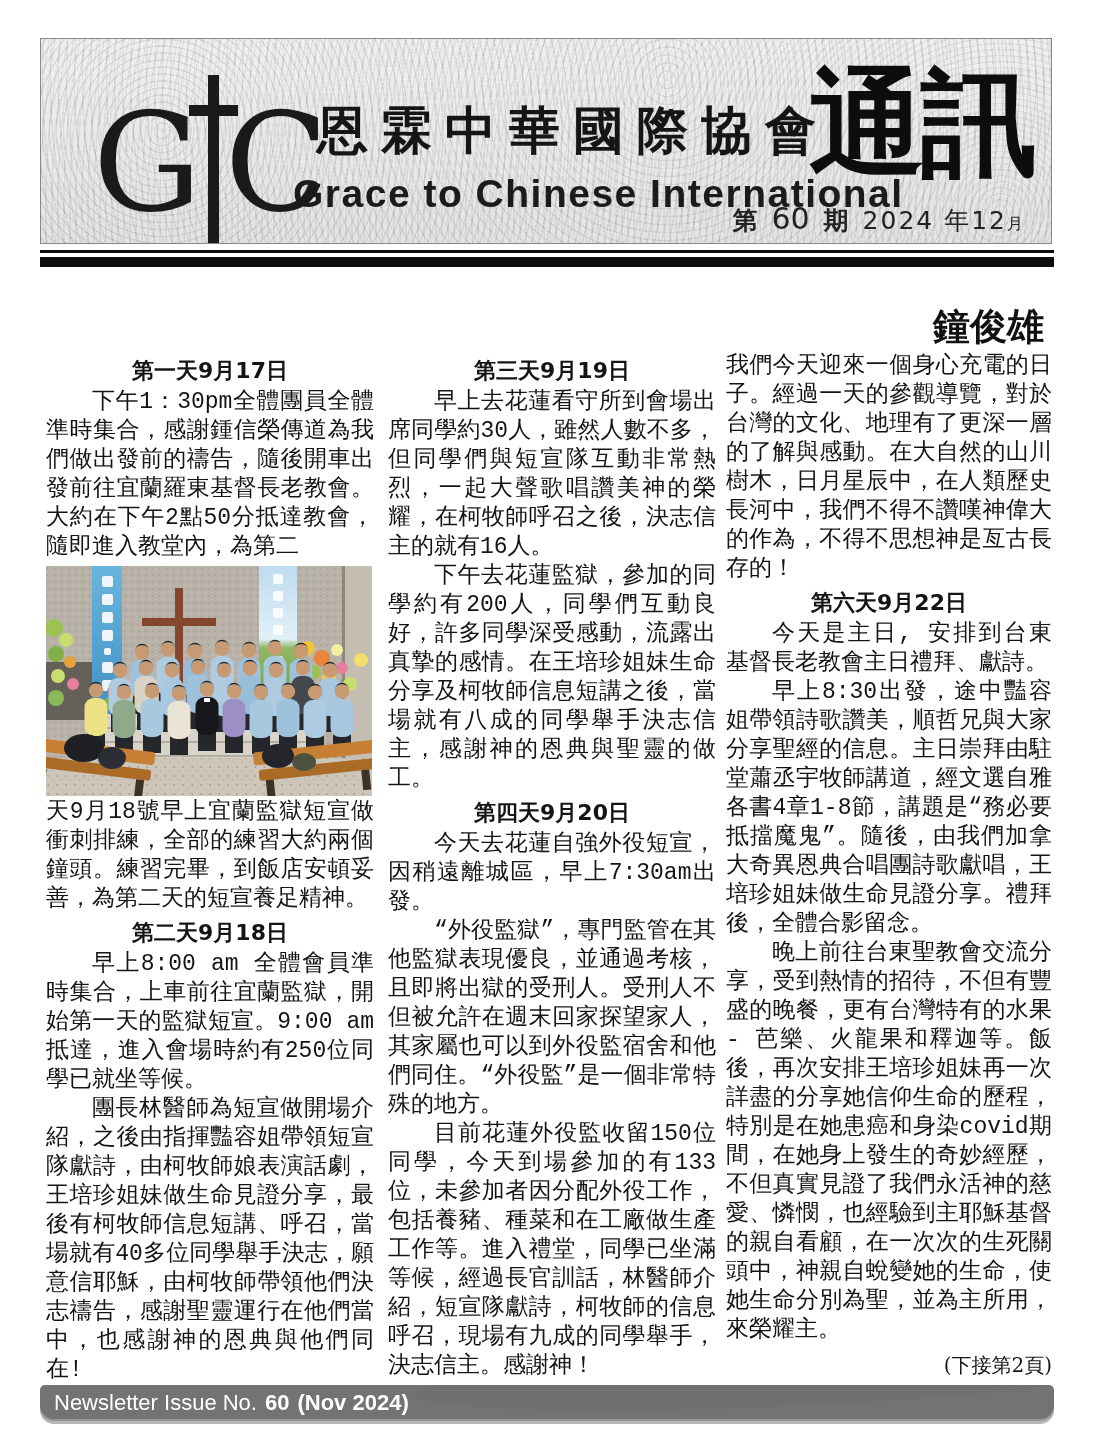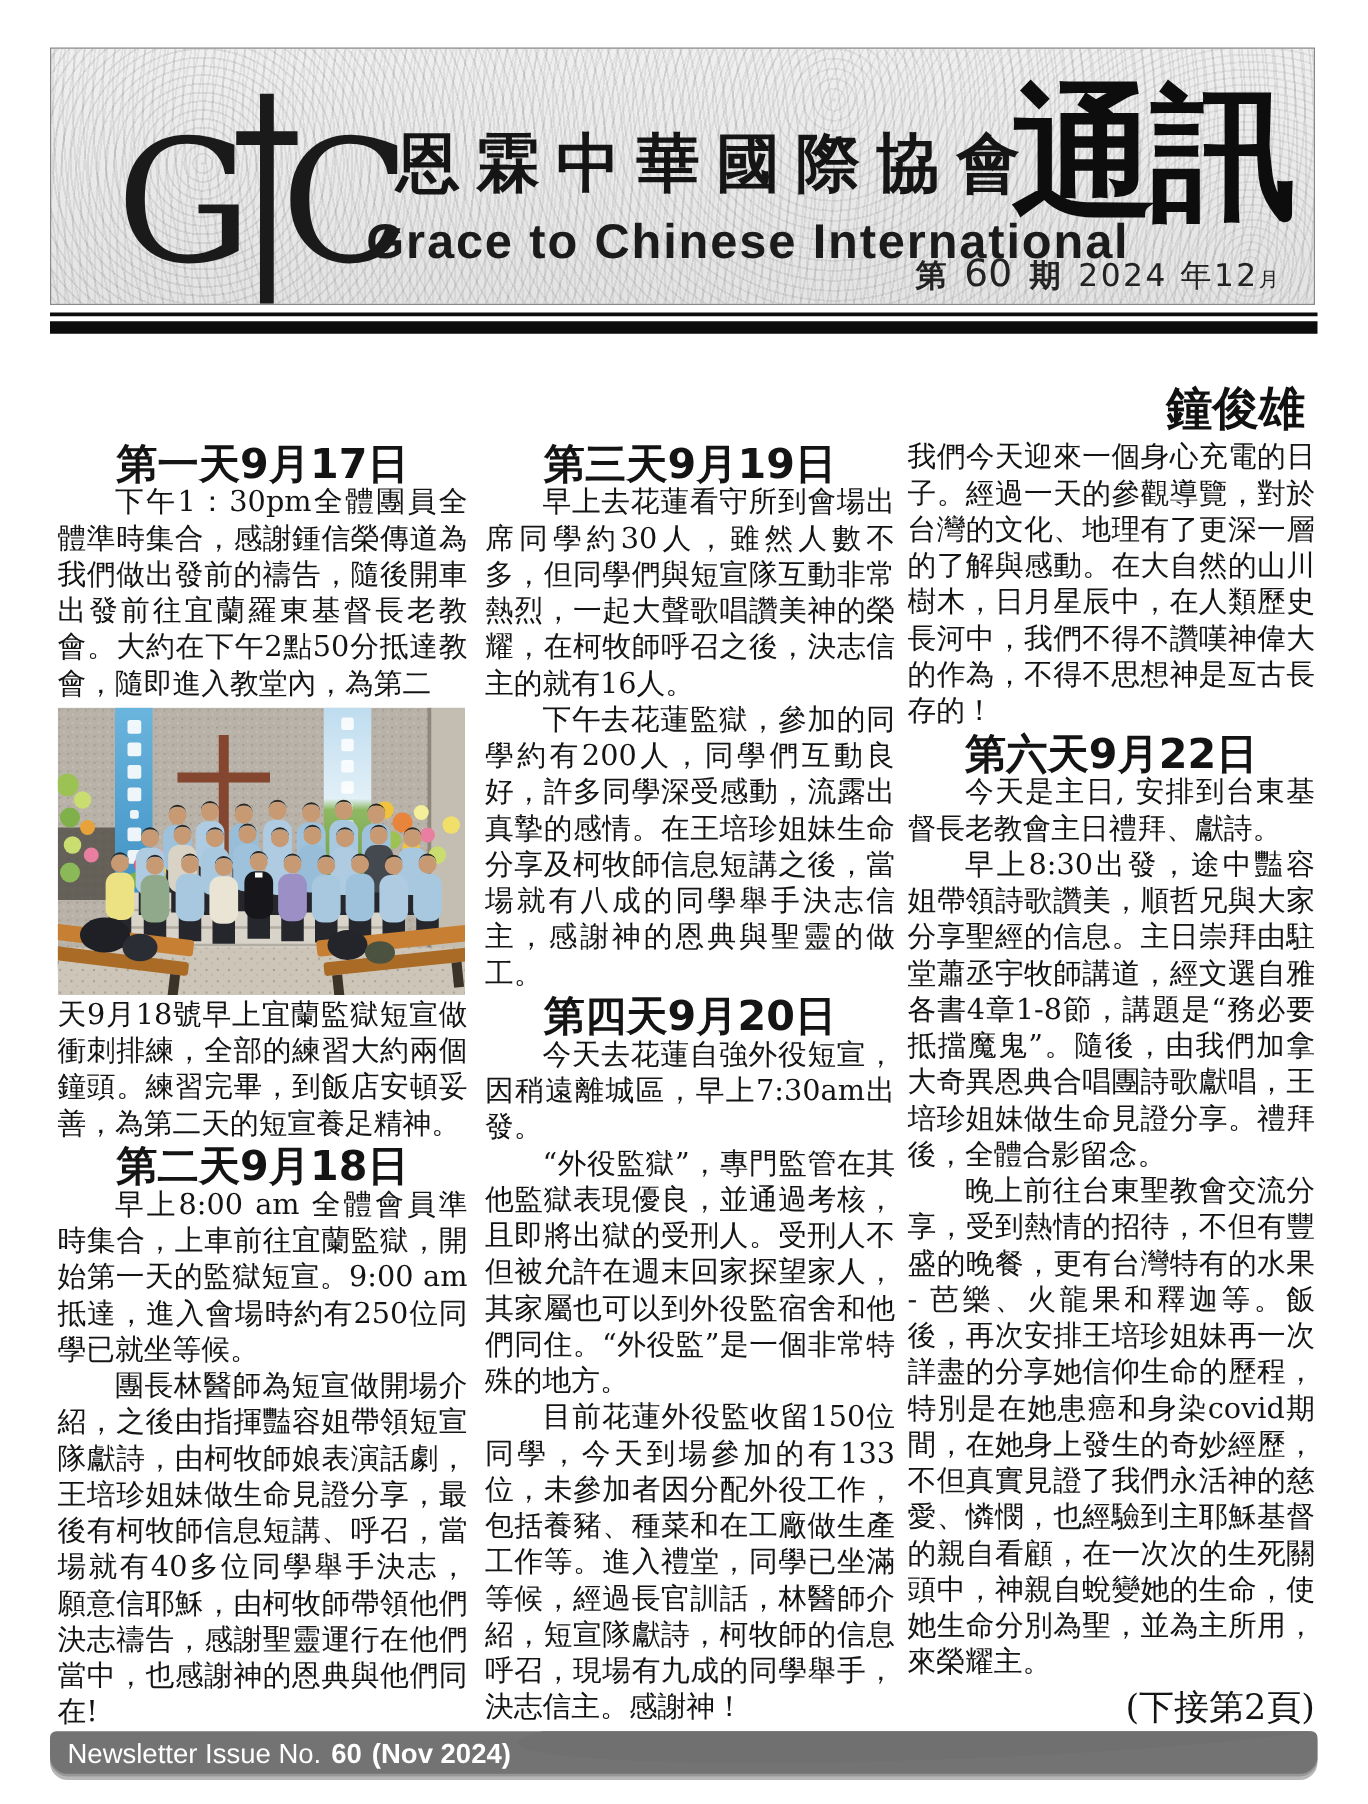--- a/index.html
+++ b/index.html
@@ -42,24 +42,24 @@
      font-family:"DejaVu Serif","Liberation Serif",serif;font-weight:bold;
      font-size:68px;letter-spacing:7px;color:#0a0a0a;white-space:nowrap;}
   .art-author{position:absolute;right:50px;top:302px;font-family:"DejaVu Sans","Liberation Sans",sans-serif;
      font-weight:bold;font-size:37px;color:#111;}
 
   
   .col{position:absolute;top:352px;width:328px;height:1028px;overflow:hidden;
        font-size:23px;line-height:29px;text-align:justify;color:#141414;}
   .col1{left:46px;}  .col2{left:388px;}  .col3{left:726px;width:326px;}
   .col-h{font-family:"DejaVu Sans","Liberation Sans",sans-serif;font-weight:bold;
-       font-size:33px;text-align:center;margin:3px 0 2px 0;line-height:31px;}
-  .para{margin:0;text-indent:2em;}
+       font-size:22px;text-align:center;margin:3px 0 2px 0;line-height:31px;}
+  .para{margin:0;text-indent:2em;font-family:Liberation Mono, monospace;}
   .para.cont{text-indent:0;}
-  .next-page{margin:6px 0 0 0;text-align:right;font-size:28px;}
+  .next-page{margin:6px 0 0 0;text-align:right;font-size:20px;}
 
   
   .photo{width:326px;height:230px;margin:4px 0 2px 0;overflow:hidden;}
   .photo svg{display:block;}
 
   
   .footer{position:absolute;left:40px;top:1385px;width:1014px;height:36px;background:#737373;
      border-radius:5px 5px 14px 14px;overflow:hidden;
      box-shadow:0 3px 0 rgba(0,0,0,.28), inset 0 -2px 0 rgba(255,255,255,.25);}
   .footer-swoosh{position:absolute;right:-60px;top:-30px;width:700px;height:52px;background:#707070;

